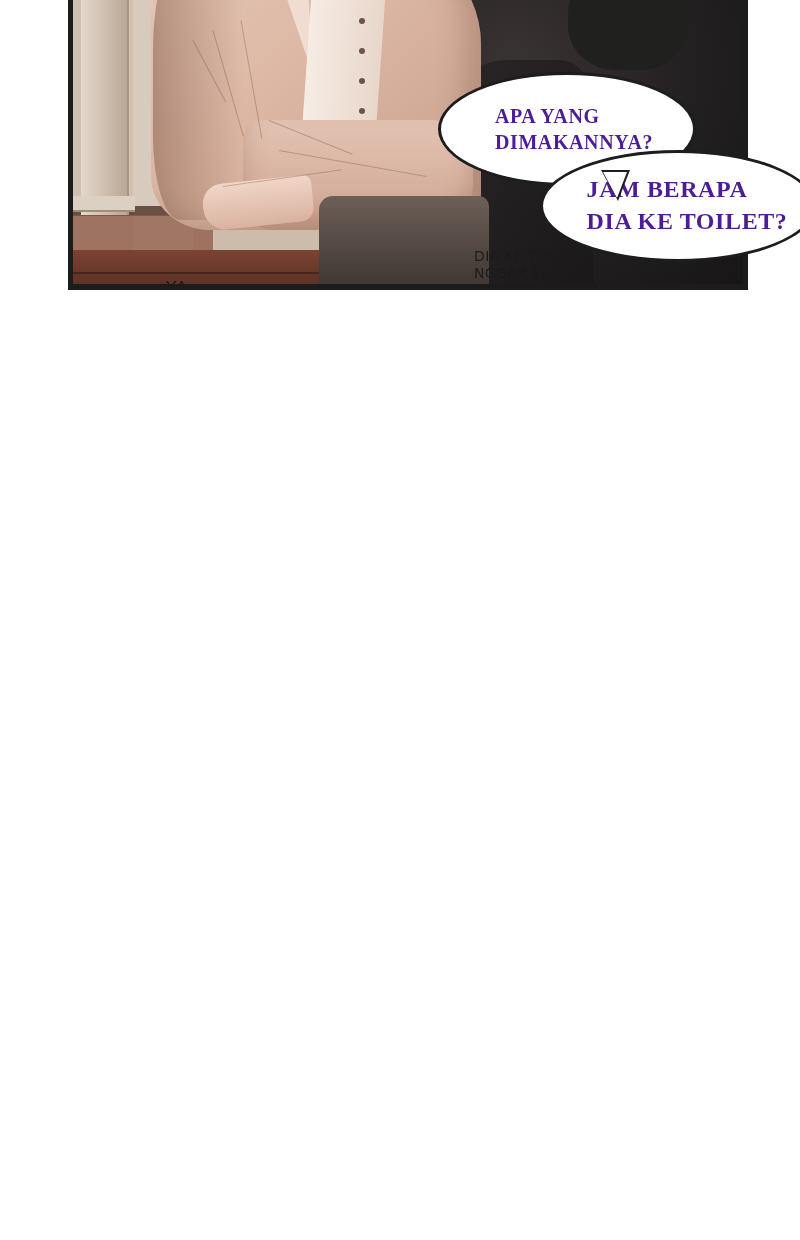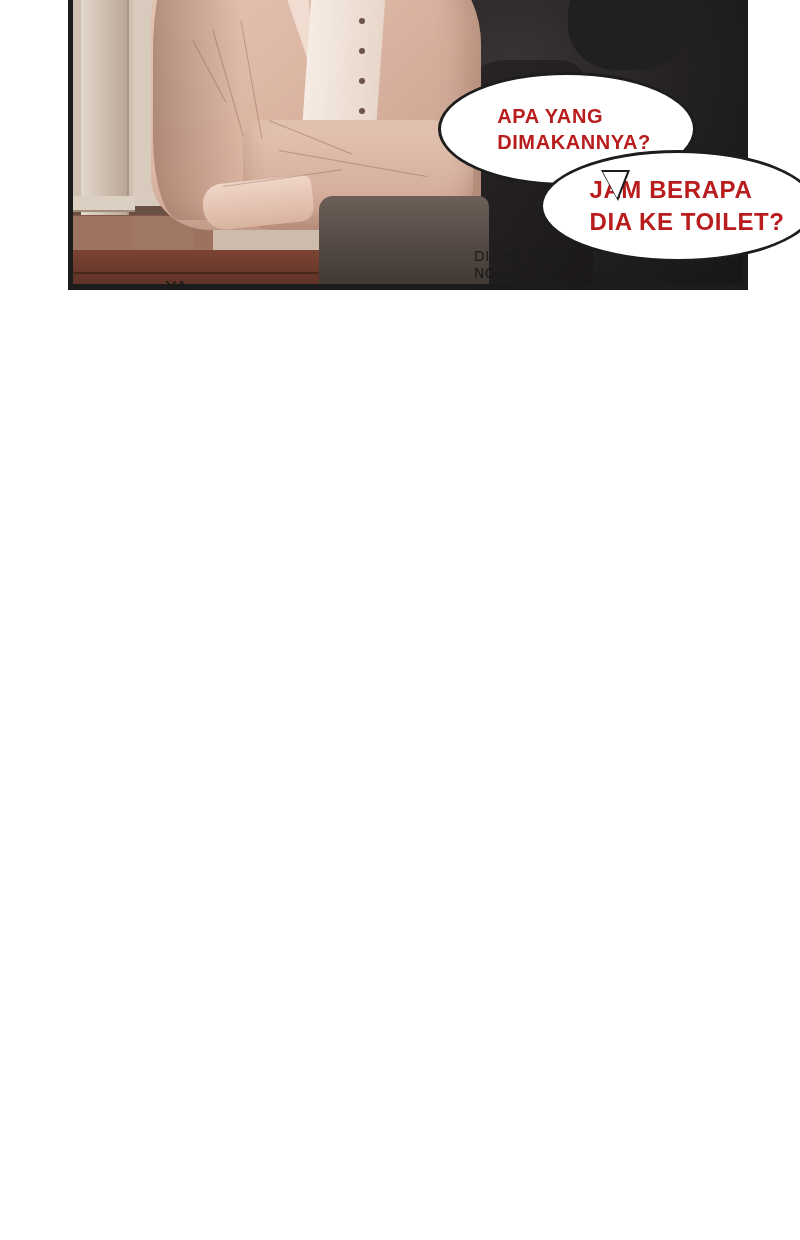--- a/index.html
+++ b/index.html
@@ -211,23 +211,23 @@
     position: absolute;
     background: #ffffff;
     border: 3px solid #1d1d1d;
     border-radius: 50%;
     display: flex;
     align-items: center;
     justify-content: center;
     text-align: left;
   }
   .balloon-text {
-    font-family: Liberation Sans, sans-serif;
+    font-family: Liberation Serif, serif;
     font-weight: 700;
-    color: #b91c1c;
+    color: #4c1d95;
     line-height: 1.32;
     letter-spacing: .6px;
     white-space: pre-line;
   }
 
   #balloon-1 {
     left: 438px;
     top: 72px;
     width: 252px;
     height: 108px;

